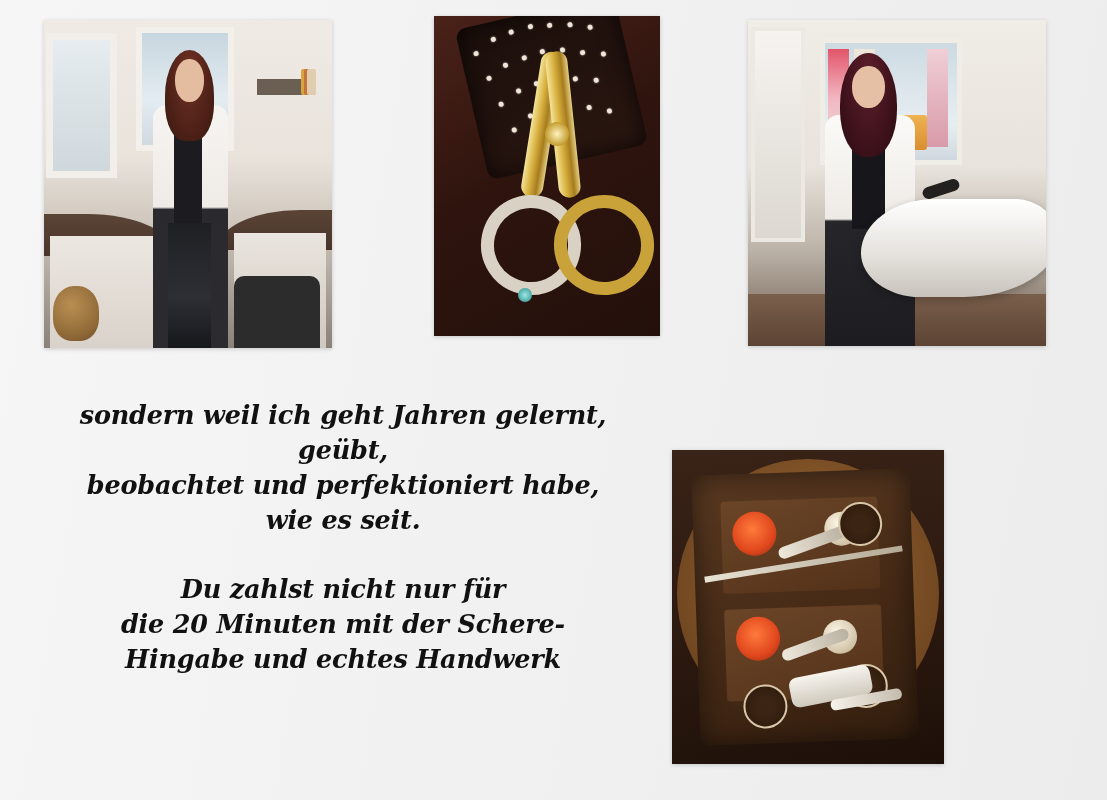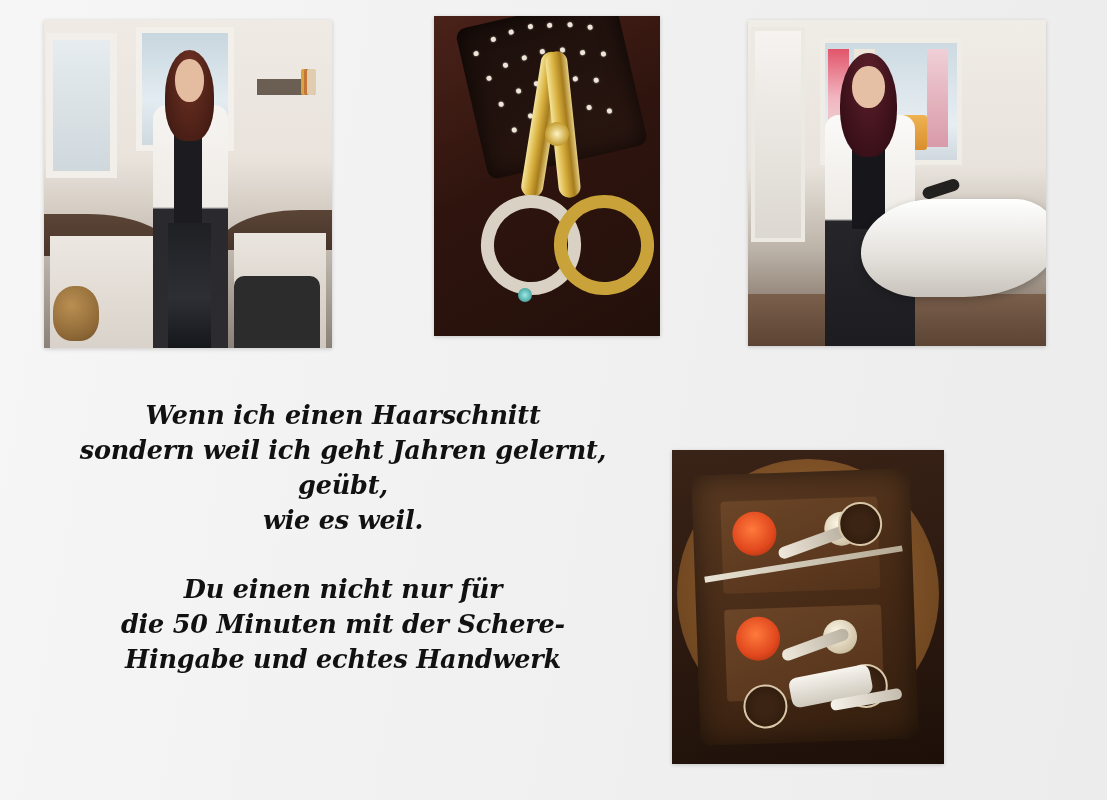--- a/index.html
+++ b/index.html
@@ -401,22 +401,22 @@
       <div class="tools-disc d1"></div>
       <div class="tools-disc d2"></div>
       <div class="tools-disc d3"></div>
       <div class="tools-clipper"></div>
       <div class="tools-razor"></div>
       <div class="tools-stick"></div>
     </div>
   </div>
 
   <div id="quote-block">
-    <p>Wenn ich einen Haarschnitt</p>
     <p>sondern weil ich geht Jahren gelernt, geübt,</p>
-    <p>wie es weil.</p>
+    <p>beobachtet und perfektioniert habe,</p>
+    <p>wie es seit.</p>
     <div class="gap"></div>
-    <p>Du einen nicht nur für</p>
-    <p>die 50 Minuten mit der Schere-</p>
+    <p>Du zahlst nicht nur für</p>
+    <p>die 20 Minuten mit der Schere-</p>
     <p>Hingabe und echtes Handwerk</p>
   </div>
 
 </div>
 
 </body></html>

